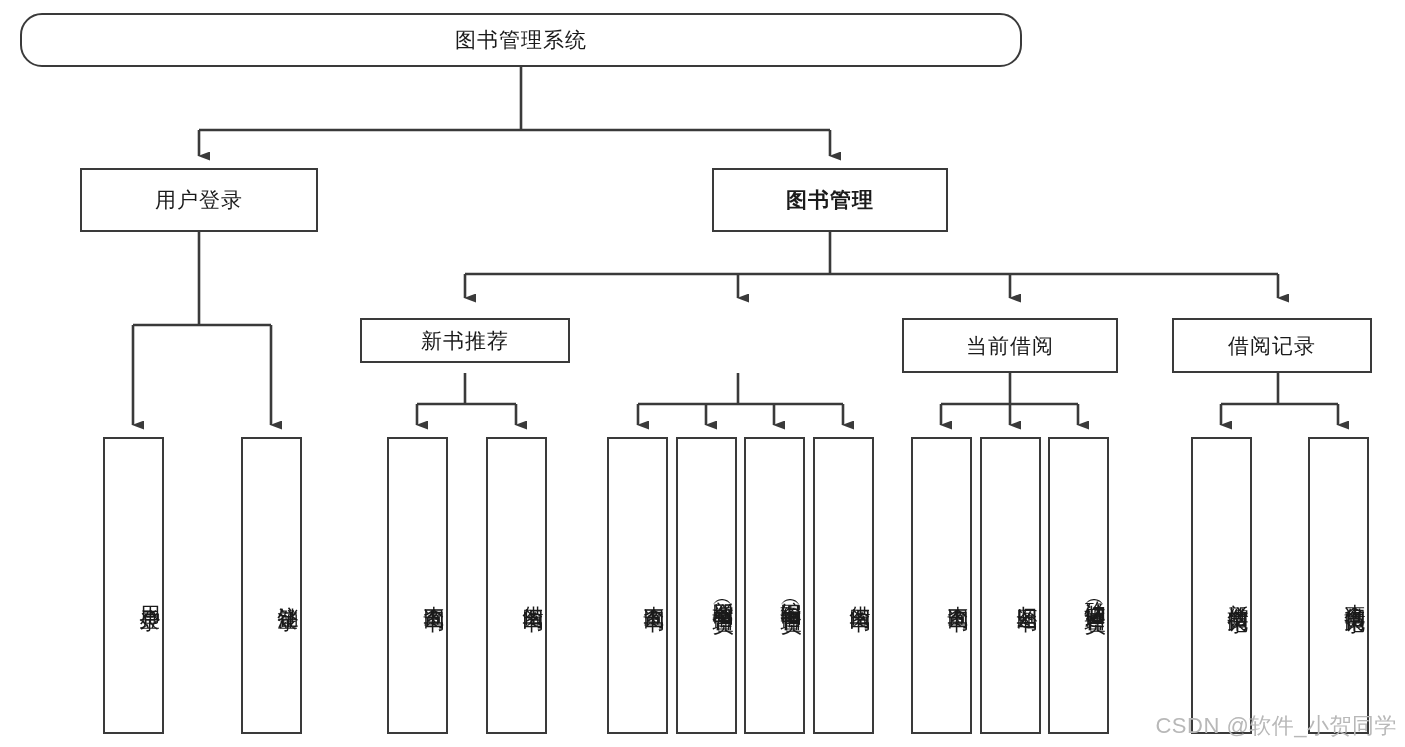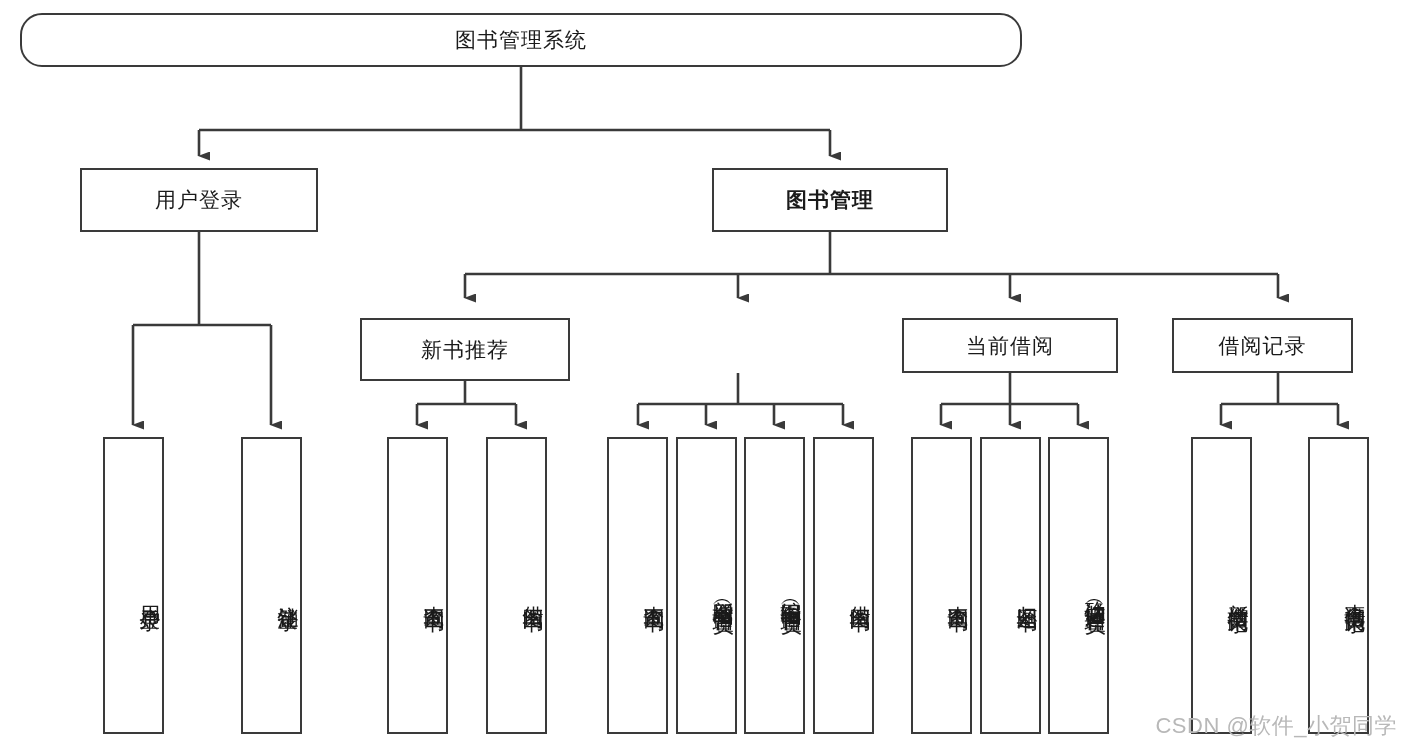--- a/index.html
+++ b/index.html
@@ -114,23 +114,23 @@
       <path d="M1221,404 L1221,425" marker-end="url(#arw)"></path>
       <path d="M1338,404 L1338,425" marker-end="url(#arw)"></path>
     </g>
   </svg>
 
   <div class="node node-h" style="left:20px; top:13px; width:1002px; height:54px;border-radius:22px;">图书管理系统</div>
 
   <div class="node node-h" style="left:80px; top:168px; width:238px; height:64px;">用户登录</div>
   <div class="node node-h" style="left:712px; top:168px; width:236px; height:64px;font-weight:bold;">图书管理</div>
 
-  <div class="node node-h" style="left:360px; top:318px; width:210px; height:63px;text-align:center;">新书推荐</div>
+  <div class="node node-h" style="left:360px; top:318px; width:210px; height:45px;text-align:center;">新书推荐</div>
   <div class="node node-h" style="left:902px; top:318px; width:216px; height:55px;">当前借阅</div>
-  <div class="node node-h" style="left:1172px; top:318px; width:181px; height:55px;">借阅记录</div>
+  <div class="node node-h" style="left:1172px; top:318px; width:200px; height:55px;">借阅记录</div>
 
   <div class="node node-v" style="left:103px; top:437px; width:61px; height:297px;">用户登录</div>
   <div class="node node-v" style="left:241px; top:437px; width:61px; height:297px;">注销登录</div>
 
   <div class="node node-v" style="left:387px; top:437px; width:61px; height:297px;">查询图书</div>
   <div class="node node-v" style="left:486px; top:437px; width:61px; height:297px;">借阅图书</div>
 
   <div class="node node-v" style="left:607px; top:437px; width:61px; height:297px;">查询图书</div>
   <div class="node node-v" style="left:676px; top:437px; width:61px; height:297px;">新增图书（管理员）</div>
   <div class="node node-v" style="left:744px; top:437px; width:61px; height:297px;">编辑图书（管理员）</div>

